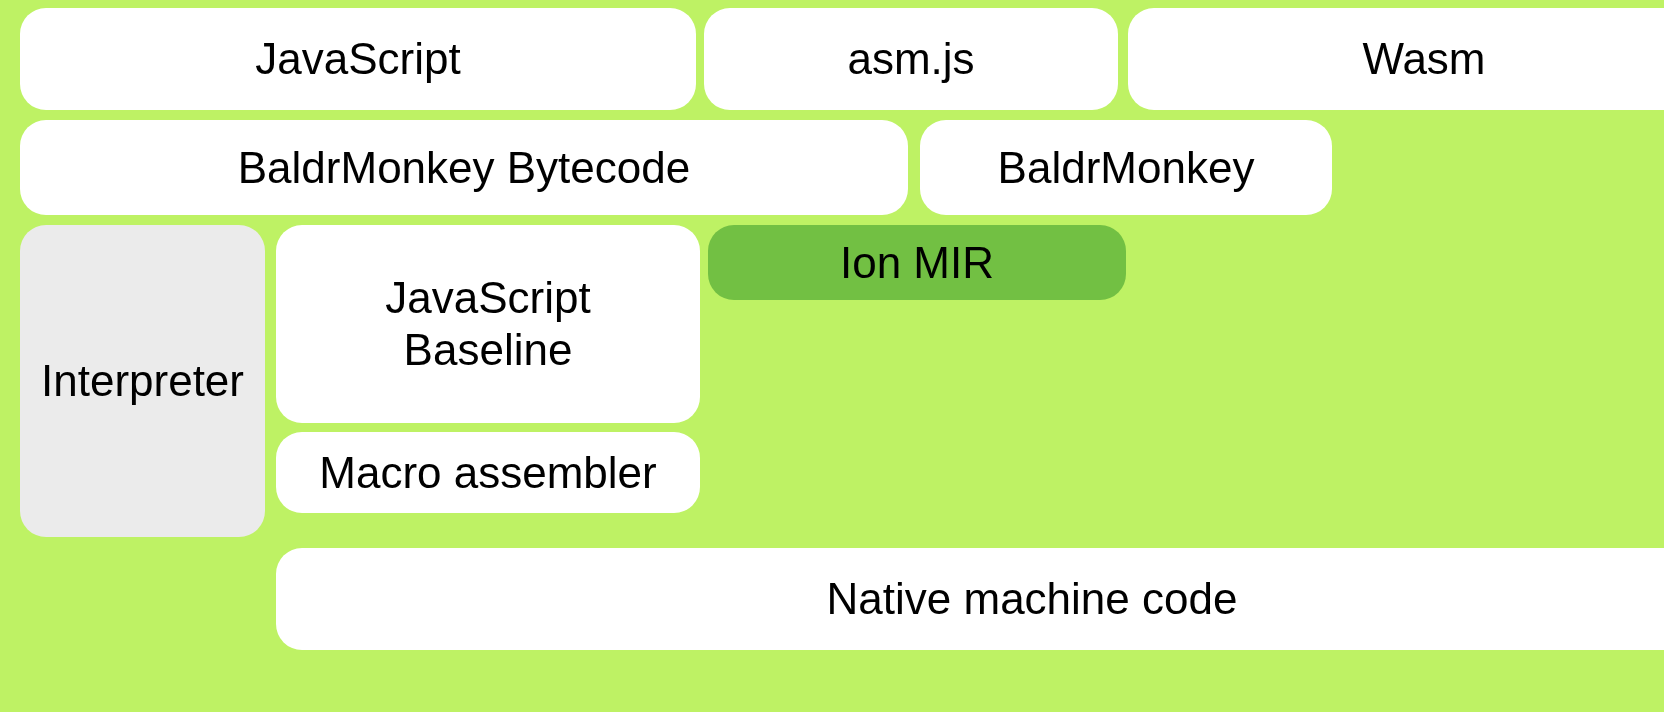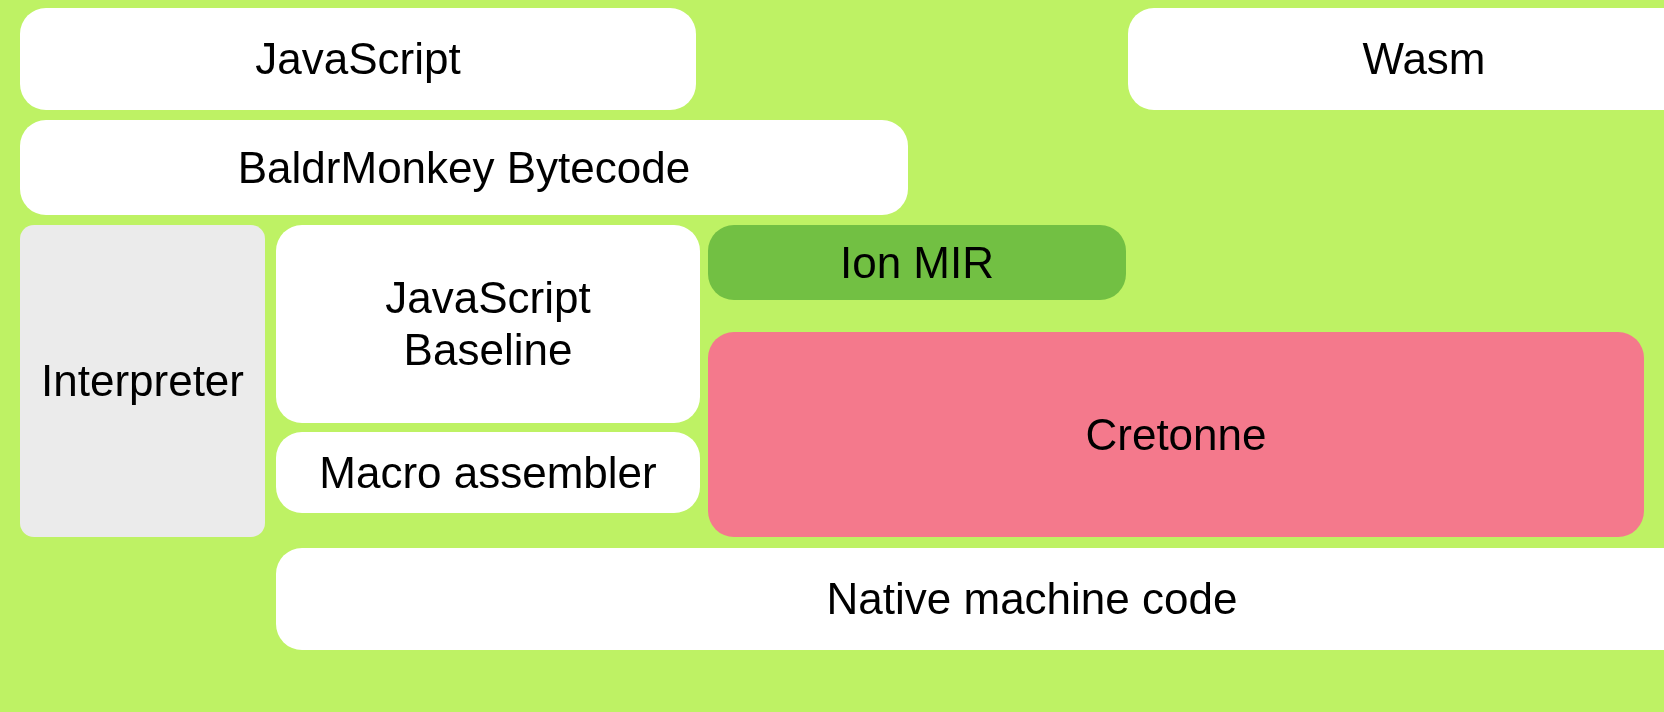--- a/index.html
+++ b/index.html
@@ -25,43 +25,44 @@
     color: #000000;
     background: #ffffff;
     border-radius: 26px;
     font-size: 44px;
     line-height: 1.18;
     font-weight: 400;
     letter-spacing: 0px;
     white-space: pre-line;
     padding: 0 10px;
   }
-  .node.gray   { background: #ebebeb; border-radius: 14px; }
+  .node.gray   { background: #ebebeb; }
   .node.green  { background: #72c043; }
   .node.pink   { background: #f4798c; }
 </style>
 </head>
 <body>
 
 <div id="canvas">
 
   <div class="node" style="left:20px;  top:8px;   width:676px; height:102px;">JavaScript</div>
 
+  <div class="node" style="left:704px; top:8px;   width:414px; height:102px;">asm.js</div>
 
   <div class="node" style="left:1128px;top:8px;   width:592px; height:102px;">Wasm</div>
 
   <div class="node" style="left:20px;  top:120px; width:888px; height:95px;">BaldrMonkey Bytecode</div>
 
+  <div class="node" style="left:920px; top:120px; width:412px; height:95px;">BaldrMonkey</div>
 
   <div class="node gray" style="left:20px;  top:225px; width:245px; height:312px;">Interpreter</div>
 
   <div class="node" style="left:276px; top:225px; width:424px; height:198px;">JavaScript
 Baseline</div>
 
   <div class="node" style="left:276px; top:432px; width:424px; height:81px;">Macro assembler</div>
 
   <div class="node green" style="left:708px; top:225px; width:418px; height:75px;">Ion MIR</div>
 
-  <div class="node pink" style="left:708px; top:332px; width:936px; height:205px;">Cretonne</div>
 
   <div class="node" style="left:276px; top:548px; width:1512px; height:102px;">Native machine code</div>
 
 </div>
 
 </body></html>

